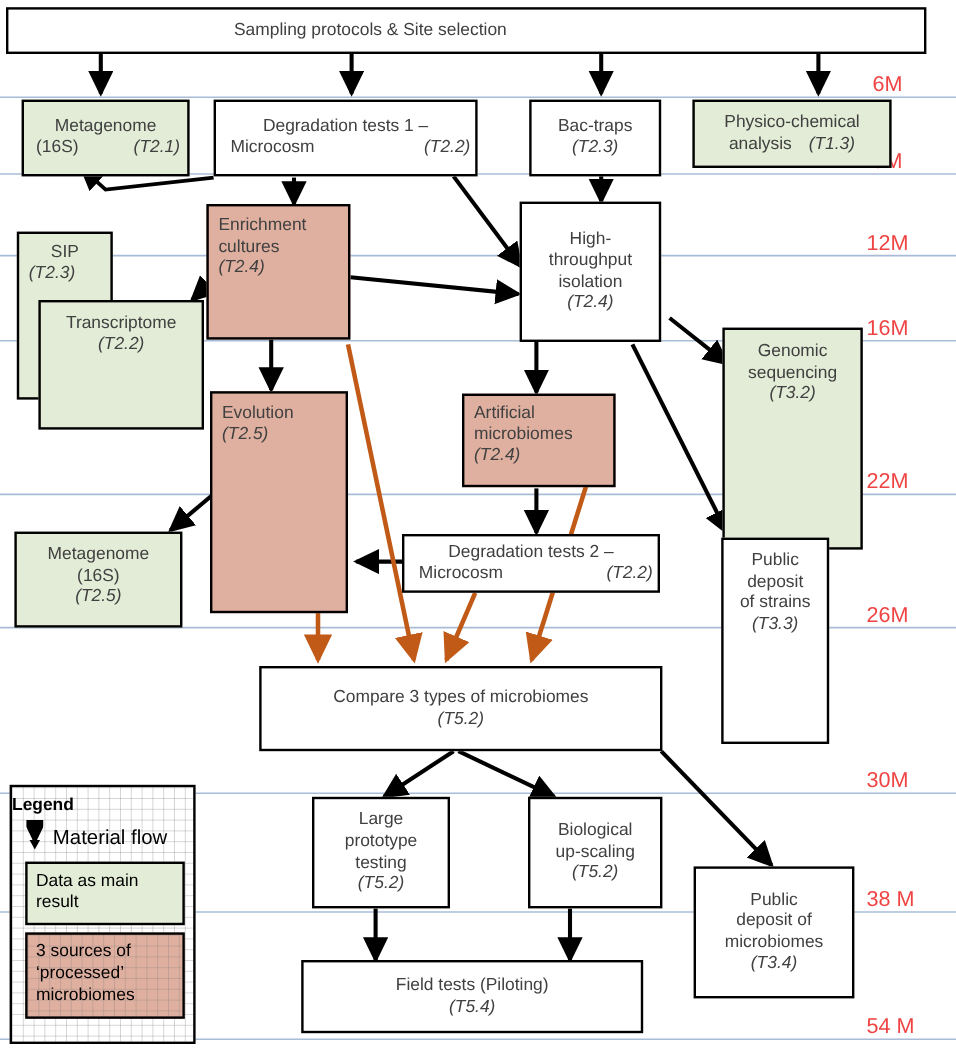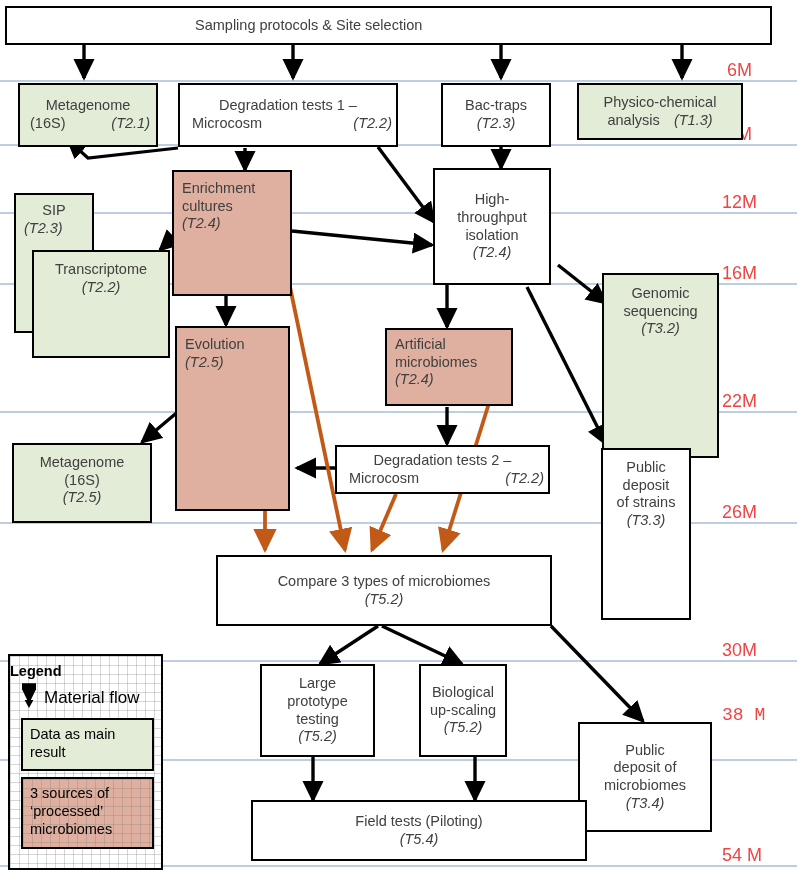--- a/index.html
+++ b/index.html
@@ -123,21 +123,21 @@
     </g>
   </svg>
 
   <div class="tick" style="left:727px;top:60px;">6M</div>
   <div class="tick" style="left:727px;top:124px;">9M</div>
   <div class="tick" style="left:722px;top:192px;">12M</div>
   <div class="tick" style="left:722px;top:263px;">16M</div>
   <div class="tick" style="left:722px;top:391px;">22M</div>
   <div class="tick" style="left:722px;top:502px;">26M</div>
   <div class="tick" style="left:722px;top:640px;">30M</div>
-  <div class="tick" style="left:722px;top:705px;font-family:Liberation Mono, monospace;">38 M</div>
+  <div class="tick" style="left:722px;top:739px;">38 M</div>
   <div class="tick" style="left:722px;top:845px;">54 M</div>
 
   <div class="node padded" style="left:5px;top:6px;width:767px;height:39px;">
     <div class="row-split" style="padding:0 120px 0 180px;">
       <span class="ln">Sampling protocols &amp; Site selection</span>
 
     </div>
   </div>
 
   <div class="node green padded" style="left:18px;top:83px;width:140px;height:64px;">
@@ -167,21 +167,21 @@
       <span>analysis</span>
       <span class="ital" style="margin-left:10px;">(T1.3)</span>
     </span>
   </div>
 
   <div class="node green padded" style="left:14px;top:156px;width:80px;height:140px;justify-content:flex-start;padding-top:7px;margin-top:37px;">
     <span class="ln" style="text-align:center;">SIP</span>
     <span class="ln ital">(T2.3)</span>
   </div>
 
-  <div class="node salmon padded" style="left:172px;top:170px;width:120px;height:126px;justify-content:flex-start;padding-top:8px;">
+  <div class="node salmon padded" style="left:172px;top:170px;width:120px;height:113px;justify-content:flex-start;padding-top:8px;">
     <span class="ln">Enrichment</span>
     <span class="ln">cultures</span>
     <span class="ln ital">(T2.4)</span>
   </div>
 
   <div class="node ctr padded" style="left:433px;top:168px;width:118px;height:117px;">
     <span class="ln">High-</span>
     <span class="ln">throughput</span>
     <span class="ln">isolation</span>
     <span class="ln ital">(T2.4)</span>
@@ -235,34 +235,34 @@
     <span class="ln ital">(T5.2)</span>
   </div>
 
   <div class="node ctr padded" style="left:260px;top:664px;width:115px;height:93px;">
     <span class="ln">Large</span>
     <span class="ln">prototype</span>
     <span class="ln">testing</span>
     <span class="ln ital">(T5.2)</span>
   </div>
 
-  <div class="node ctr padded" style="left:419px;top:664px;width:88px;height:93px;">
+  <div class="node ctr padded" style="left:440px;top:664px;width:112px;height:93px;">
     <span class="ln">Biological</span>
     <span class="ln">up-scaling</span>
     <span class="ln ital">(T5.2)</span>
   </div>
 
   <div class="node ctr padded" style="left:578px;top:722px;width:134px;height:110px;">
     <span class="ln">Public</span>
     <span class="ln">deposit of</span>
     <span class="ln">microbiomes</span>
     <span class="ln ital">(T3.4)</span>
   </div>
 
-  <div class="node ctr padded" style="left:251px;top:800px;width:336px;height:61px;">
+  <div class="node ctr padded" style="left:251px;top:800px;width:285px;height:61px;">
     <span class="ln">Field tests (Piloting)</span>
     <span class="ln ital">(T5.4)</span>
   </div>
 
   <div id="legend">
     <div class="lg-title">Legend</div>
     <svg class="lg-arrow" viewBox="0 0 14 26">
       <line x1="7" y1="1" x2="7" y2="18" stroke="#000" stroke-width="3.4" marker-end="url(#ahBig)"></line>
       <path d="M2.6,17 L7,25 L11.4,17 z" fill="#000"></path>
     </svg>

